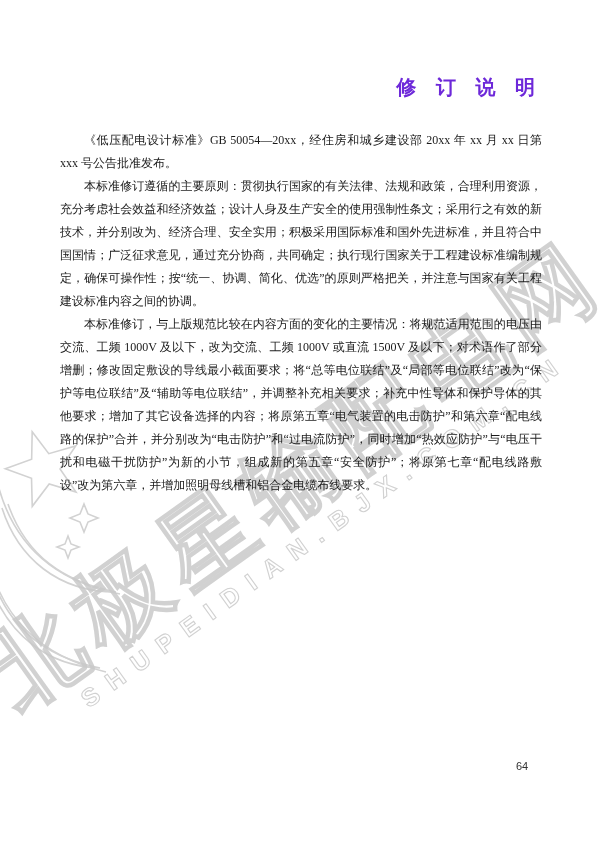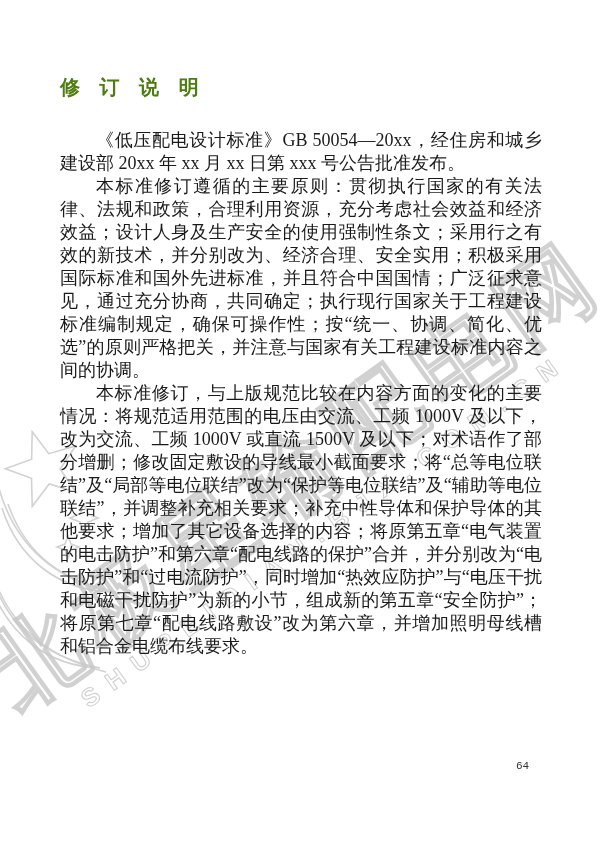--- a/index.html
+++ b/index.html
@@ -60,39 +60,39 @@
     left: 60px;
     right: 58px;
     top: 74px;
     z-index: 2;
   }
   .doc-title {
     font-family: "Liberation Sans", sans-serif;
     font-weight: 700;
     font-size: 20px;
     letter-spacing: 7px;
-    text-align: left;
-    color: #4d7c0f;
+    text-align: right;
+    color: #6d28d9;
     margin-bottom: 28px;
   }
   .para {
-    font-size: 18px;
+    font-size: 12px;
     line-height: 23px;
     text-align: justify;
     text-indent: 2em;
     color: #1a1a1a;
   }
   .page-number {
     position: absolute;
     left: 516px;
     top: 760px;
     z-index: 2;
     font-size: 11px;
     color: #333333;
-    font-family: Liberation Mono, monospace;
+    font-family: Liberation Sans, sans-serif;
   }
 </style>
 </head>
 <body>
 
 <div class="page">
 
   <div class="watermark">
     <svg class="wm-logo" width="170" height="270" viewBox="0 0 170 270" fill="none" stroke="#d2d2d2" stroke-width="1.6">
 

